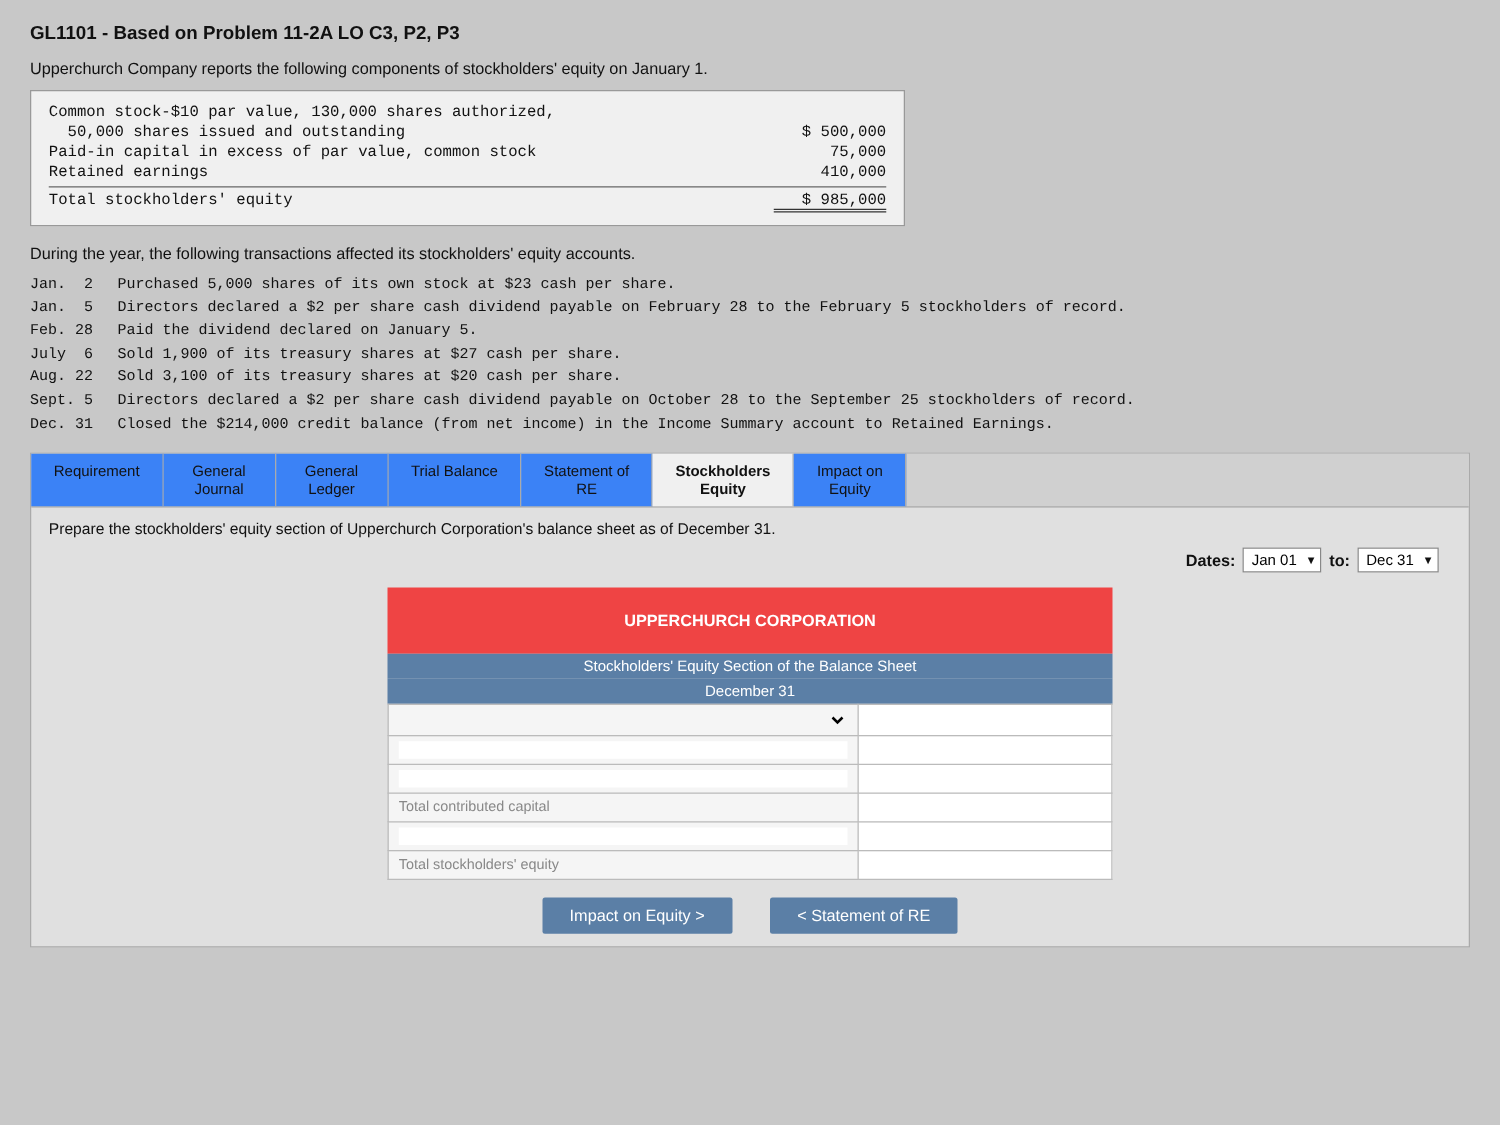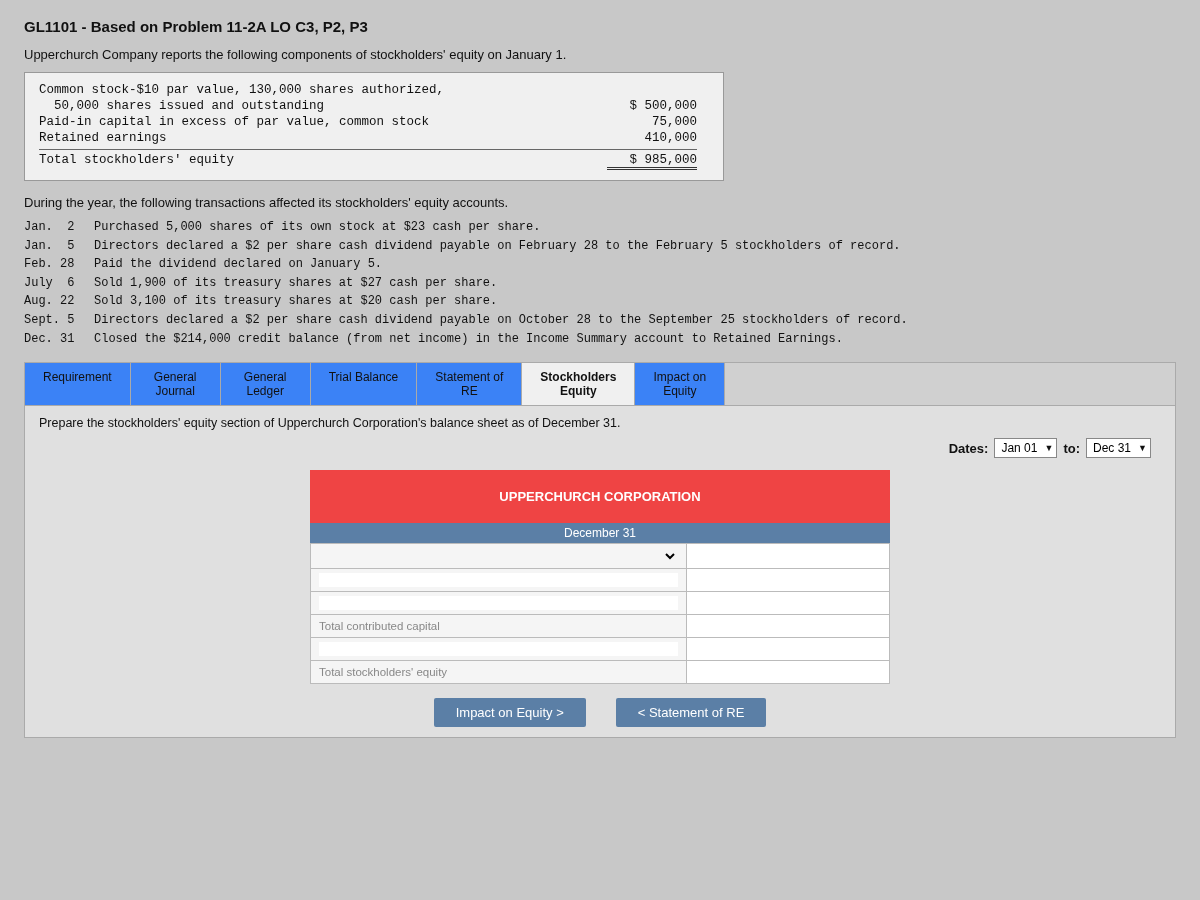--- a/index.html
+++ b/index.html
@@ -17,21 +17,21 @@
       font-size: 15px;
       margin-bottom: 12px;
     }
     .intro-text {
       font-size: 13px;
       margin-bottom: 10px;
     }
     .equity-box {
       border: 1px solid #999;
       background: #f0f0f0;
-      padding: 10px 26px 10px 14px;
+      padding: 10px 14px 10px 14px;
       margin-bottom: 14px;
       max-width: 700px;
     }
     .equity-box-row {
       display: flex;
       justify-content: space-between;
       margin-bottom: 2px;
     }
     .equity-box-label {
       font-size: 12.5px;
@@ -308,20 +308,21 @@
       <span class="dates-to">to:</span>
       <div class="select-wrapper">
         <select class="dates-select">
           <option>Dec 31</option>
         </select>
       </div>
     </div>
 
     <div class="bs-table-wrap">
       <div class="bs-header">UPPERCHURCH CORPORATION</div>
+      <div class="bs-subheader">Stockholders' Equity Section of the Balance Sheet</div>
       <div class="bs-date-header">December 31</div>
       <table class="bs-table">
         <tbody>
 
           <tr>
             <td class="label-cell">
               <select style="width:100%;border:none;background:transparent;font-size:12px;">
                 <option value=""></option>
               </select>
             </td>

